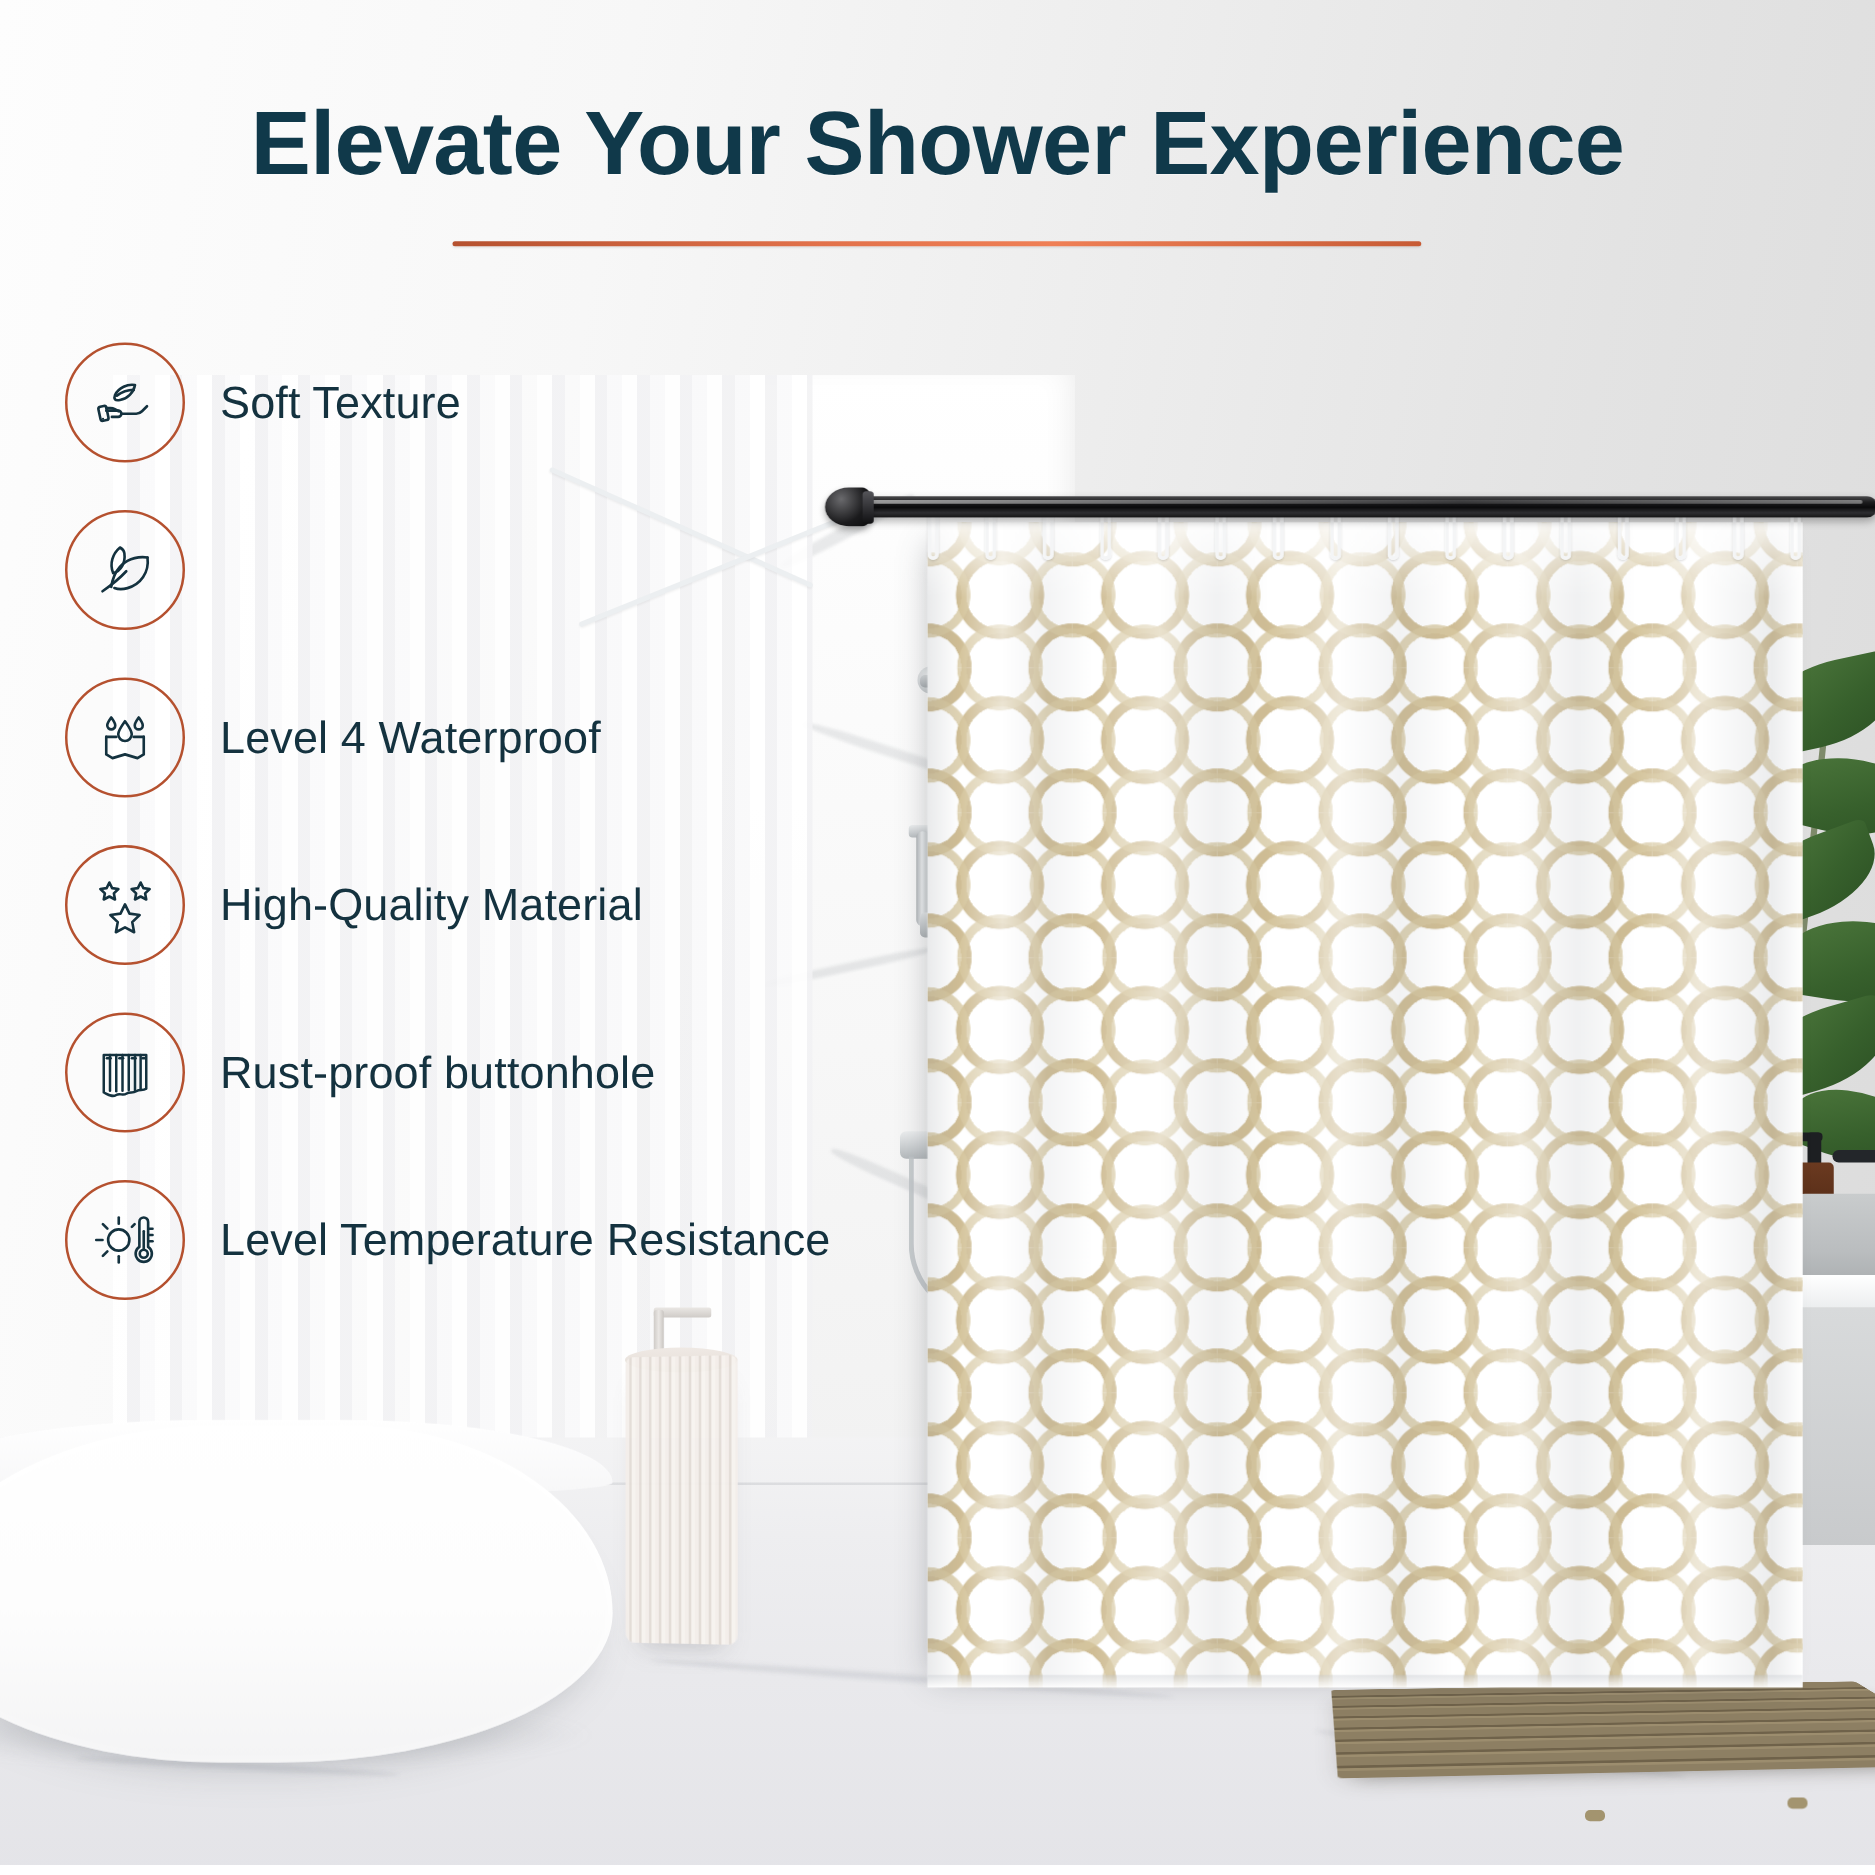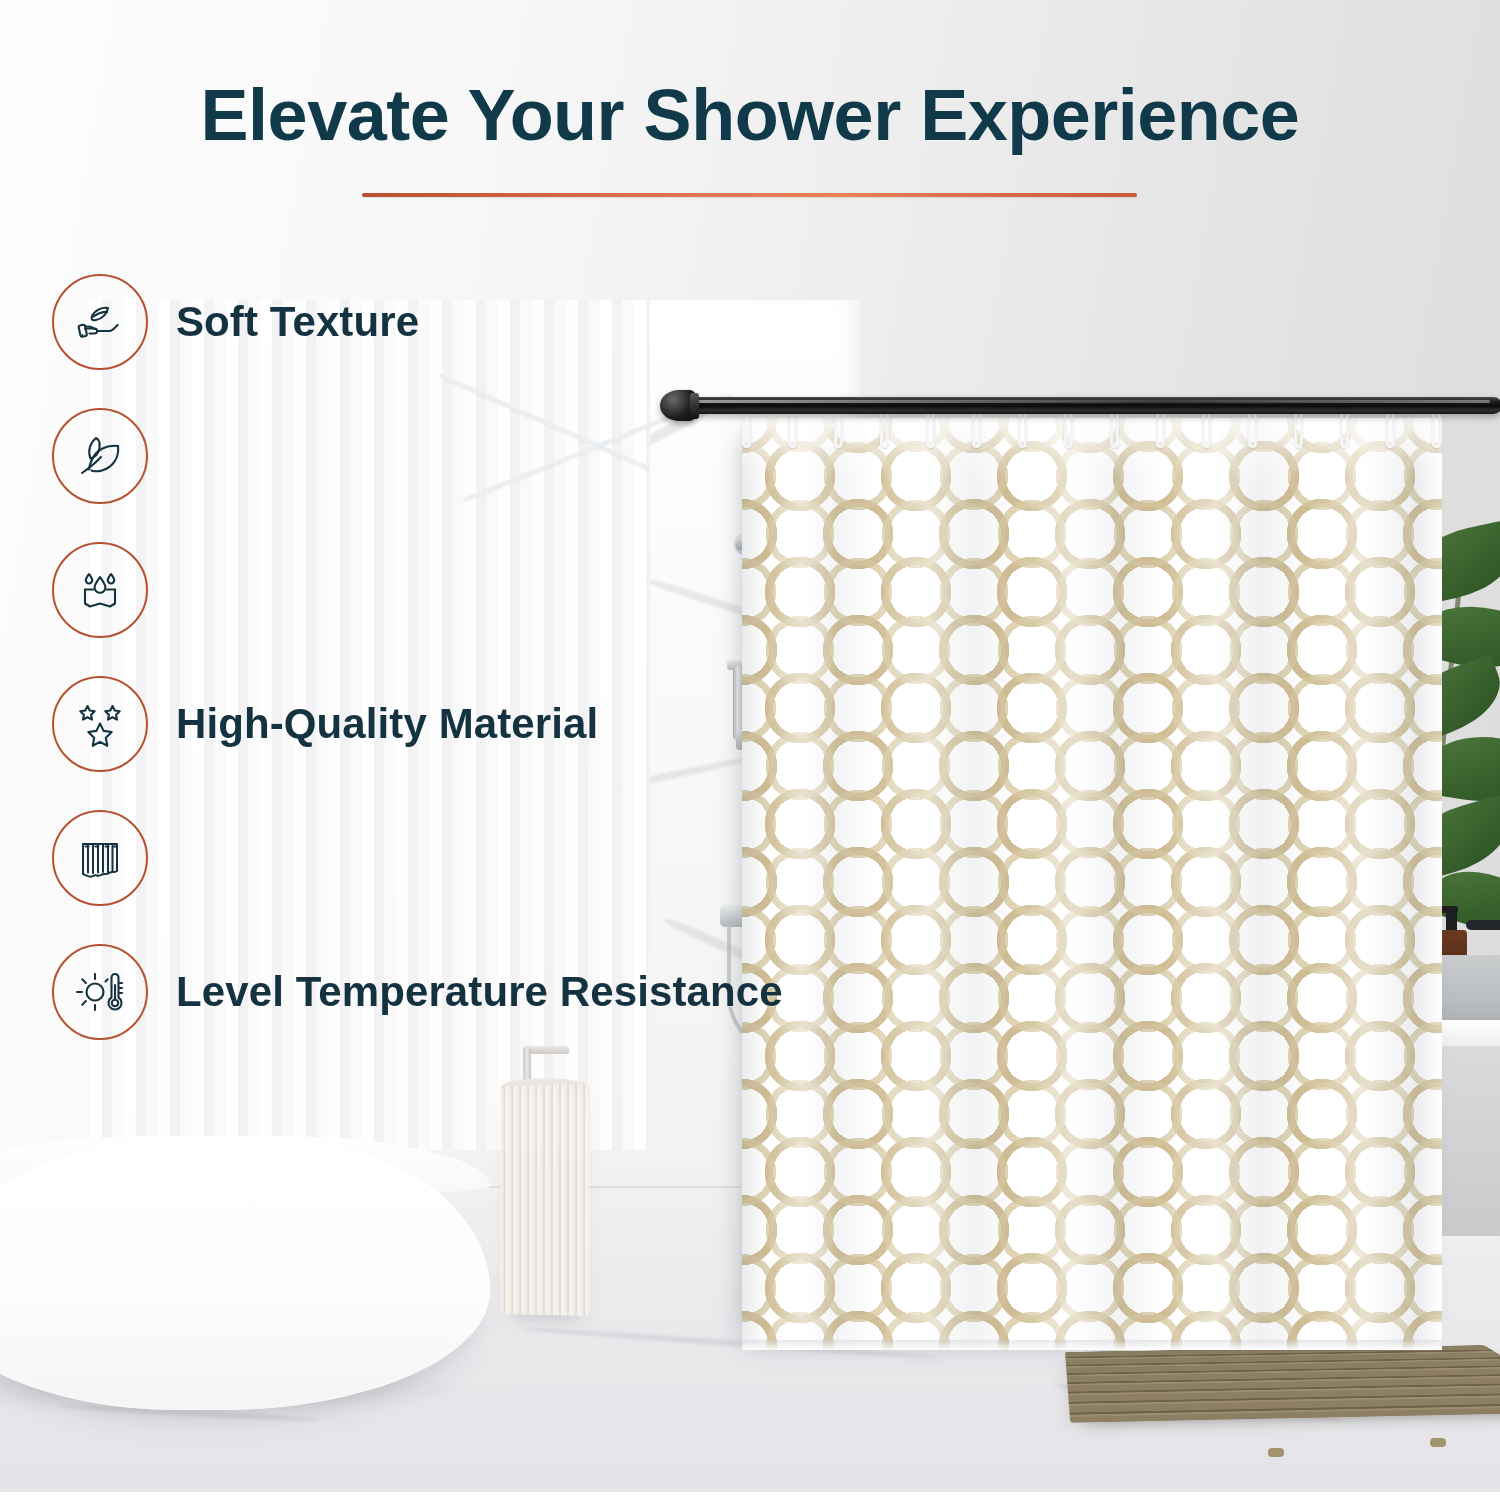--- a/index.html
+++ b/index.html
@@ -332,22 +332,22 @@
   }
   .badge{
     flex:0 0 auto;
     width:96px; height:96px; border-radius:50%;
     border:2.6px solid #b5512f;
     display:flex; align-items:center; justify-content:center;
     background:rgba(255,255,255,.20);
   }
   .badge svg{ display:block; }
   .feature-label{
-    font-size:42px;
-    font-weight:700;
+    font-size:36px;
+    font-weight:400;
     color:#14323f;
     letter-spacing:.1px;
     white-space:nowrap;
     text-shadow:0 1px 0 rgba(255,255,255,.5);
   }
 </style>
 </head>
 <body>
 
 <div class="canvas">
@@ -492,20 +492,21 @@
           <svg width="54" height="54" viewBox="0 0 54 54" fill="none" stroke="#14323f" stroke-width="2.1" stroke-linecap="round" stroke-linejoin="round">
             <path d="M27 14c3 4.2 5.4 7.4 5.4 10.4A5.4 5.4 0 0 1 27 29.8a5.4 5.4 0 0 1-5.4-5.4C21.6 21.4 24 18.2 27 14z"></path>
             <path d="M16 11c1.8 2.6 3.2 4.5 3.2 6.3a3.2 3.2 0 1 1-6.4 0C12.8 15.5 14.2 13.6 16 11z"></path>
             <path d="M38 11c1.8 2.6 3.2 4.5 3.2 6.3a3.2 3.2 0 1 1-6.4 0C34.8 15.5 36.2 13.6 38 11z"></path>
             <path d="M12 26.5v14l5 3 10-3 10 3 5-3v-14"></path>
             <path d="M12 26.5h8"></path>
             <path d="M42 26.5h-8"></path>
           </svg>
         </span>
       </div>
+      <div class="feature-label">Level 4 Waterproof</div>
     </div>
 
     <div class="feature">
       <div class="badge">
         <span>
           <svg width="54" height="54" viewBox="0 0 54 54" fill="none" stroke="#14323f" stroke-width="2.1" stroke-linecap="round" stroke-linejoin="round">
             <path d="M27 26.5l3.6 7.4 8.1 1.1-5.9 5.7 1.5 8.1L27 44.9l-7.3 3.9 1.5-8.1-5.9-5.7 8.1-1.1z"></path>
             <path d="M14.5 9l2.2 4.5 5 .7-3.6 3.5.9 4.9-4.5-2.4L10 22.6l.9-4.9-3.6-3.5 5-.7z"></path>
             <path d="M39.5 9l2.2 4.5 5 .7-3.6 3.5.9 4.9-4.5-2.4-4.5 2.4.9-4.9-3.6-3.5 5-.7z"></path>
           </svg>
@@ -525,20 +526,21 @@
             <path d="M30 13v28"></path>
               <path d="M35 13v28.5"></path>
               <path d="M39.5 13v27"></path>
             <path d="M12.5 15.5h3"></path>
               <path d="M22.5 15.5h3"></path>
               <path d="M32.5 15.5h3"></path>
               <path d="M41 15.5h2"></path>
           </svg>
         </span>
       </div>
+      <div class="feature-label">Rust-proof buttonhole</div>
     </div>
 
     <div class="feature">
       <div class="badge">
         <span>
           <svg width="54" height="54" viewBox="0 0 54 54" fill="none" stroke="#14323f" stroke-width="2.1" stroke-linecap="round" stroke-linejoin="round">
             <circle cx="22" cy="27" r="8.5"></circle>
             <path d="M22 9v5"></path>
               <path d="M22 40v5"></path>
             <path d="M4 27h5"></path>

